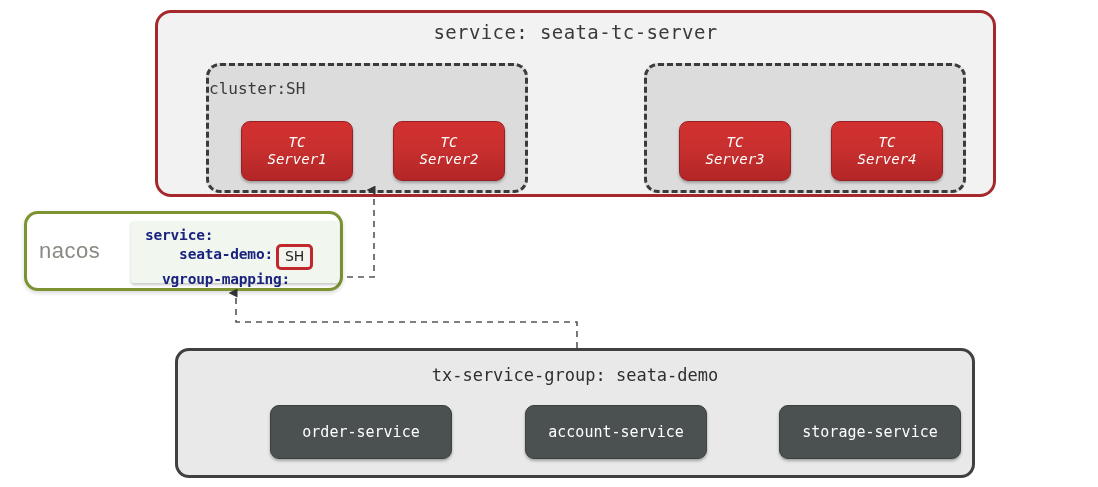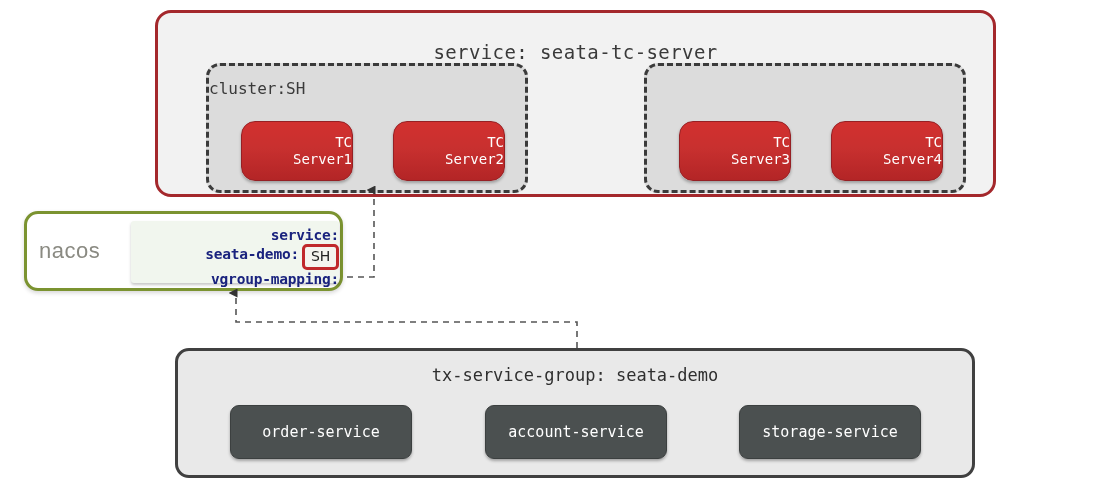--- a/index.html
+++ b/index.html
@@ -15,21 +15,21 @@
   
   .service-box{
     position:absolute;left:155px;top:10px;width:841px;height:187px;
     box-sizing:border-box;
     background:#f2f2f2;
     border:3px solid #a4282c;
     border-radius:16px;
     z-index:1;
   }
   .service-title{
-    position:absolute;left:0;top:28px;width:100%;
+    position:absolute;left:0;top:8px;width:100%;
     text-align:center;
     font-size:19px;color:#3a3a3a;letter-spacing:.4px;
   }
 
   
   .cluster{
     position:absolute;top:50px;width:322px;height:130px;
     box-sizing:border-box;
     background:#dcdcdc;
     border:3px dashed #3b3b3b;
@@ -40,26 +40,27 @@
   .cluster-title{
     position:absolute;left:0;top:13px;width:100%;
     text-align:left;font-size:16px;color:#3a3a3a;
   }
 
   
   .tc{
     position:absolute;top:55px;width:112px;height:60px;
     box-sizing:border-box;
     border:1px solid #962024;
-    border-radius:14px;
+    border-radius:9px;
     background:linear-gradient(180deg,#d2302f 0%,#c8302f 45%,#b32526 100%);
     box-shadow:0 2px 3px rgba(0,0,0,.28);
     color:#ffffff;font-size:14px;line-height:17px;
-    display:flex;flex-direction:column;align-items:flex-end;justify-content:center;
+    display:flex;flex-direction:column;align-items:center;justify-content:center;
     text-align:center;
+    font-style:italic;
   }
   .tc.a{left:32px;}
   .tc.b{left:184px;}
   .tc span{display:block;}
 
   
   .nacos-box{
     position:absolute;left:24px;top:211px;width:319px;height:80px;
     box-sizing:border-box;
     background:#ffffff;
@@ -78,21 +79,21 @@
     position:absolute;left:104px;top:7px;width:208px;height:62px;
     box-sizing:border-box;
     background:#f1f6ee;
     border-radius:3px;
     box-shadow:0 2px 3px rgba(0,0,0,.22);
     padding:5px 0 0 14px;
     overflow:visible;
   }
   .yline{
     font-size:14.5px;font-weight:bold;color:#1a237e;
-    line-height:18px;white-space:pre;letter-spacing:-.2px;text-align:right;
+    line-height:18px;white-space:pre;letter-spacing:-.2px;
   }
   .sh-badge{
     display:inline-block;
     box-sizing:border-box;
     border:3px solid #c0282c;
     border-radius:5px;
     background:#f4f4ef;
     color:#222;
     font-weight:normal;
     font-family:"DejaVu Sans","Liberation Sans",sans-serif;
@@ -116,21 +117,21 @@
     font-size:17px;color:#2f2f2f;
   }
   .svc{
     position:absolute;top:54px;width:182px;height:54px;
     box-sizing:border-box;
     background:#4b5050;
     border:1px solid #3c4040;
     border-radius:9px;
     box-shadow:0 2px 3px rgba(0,0,0,.3);
     color:#ffffff;font-size:15px;
-    display:flex;align-items:center;justify-content:center;
+    display:flex;align-items:center;justify-content:center;margin-left:40px;
   }
   .svc.s1{left:52px;}
   .svc.s2{left:307px;}
   .svc.s3{left:561px;}
 </style>
 </head>
 <body>
 
 <div id="canvas">
 

